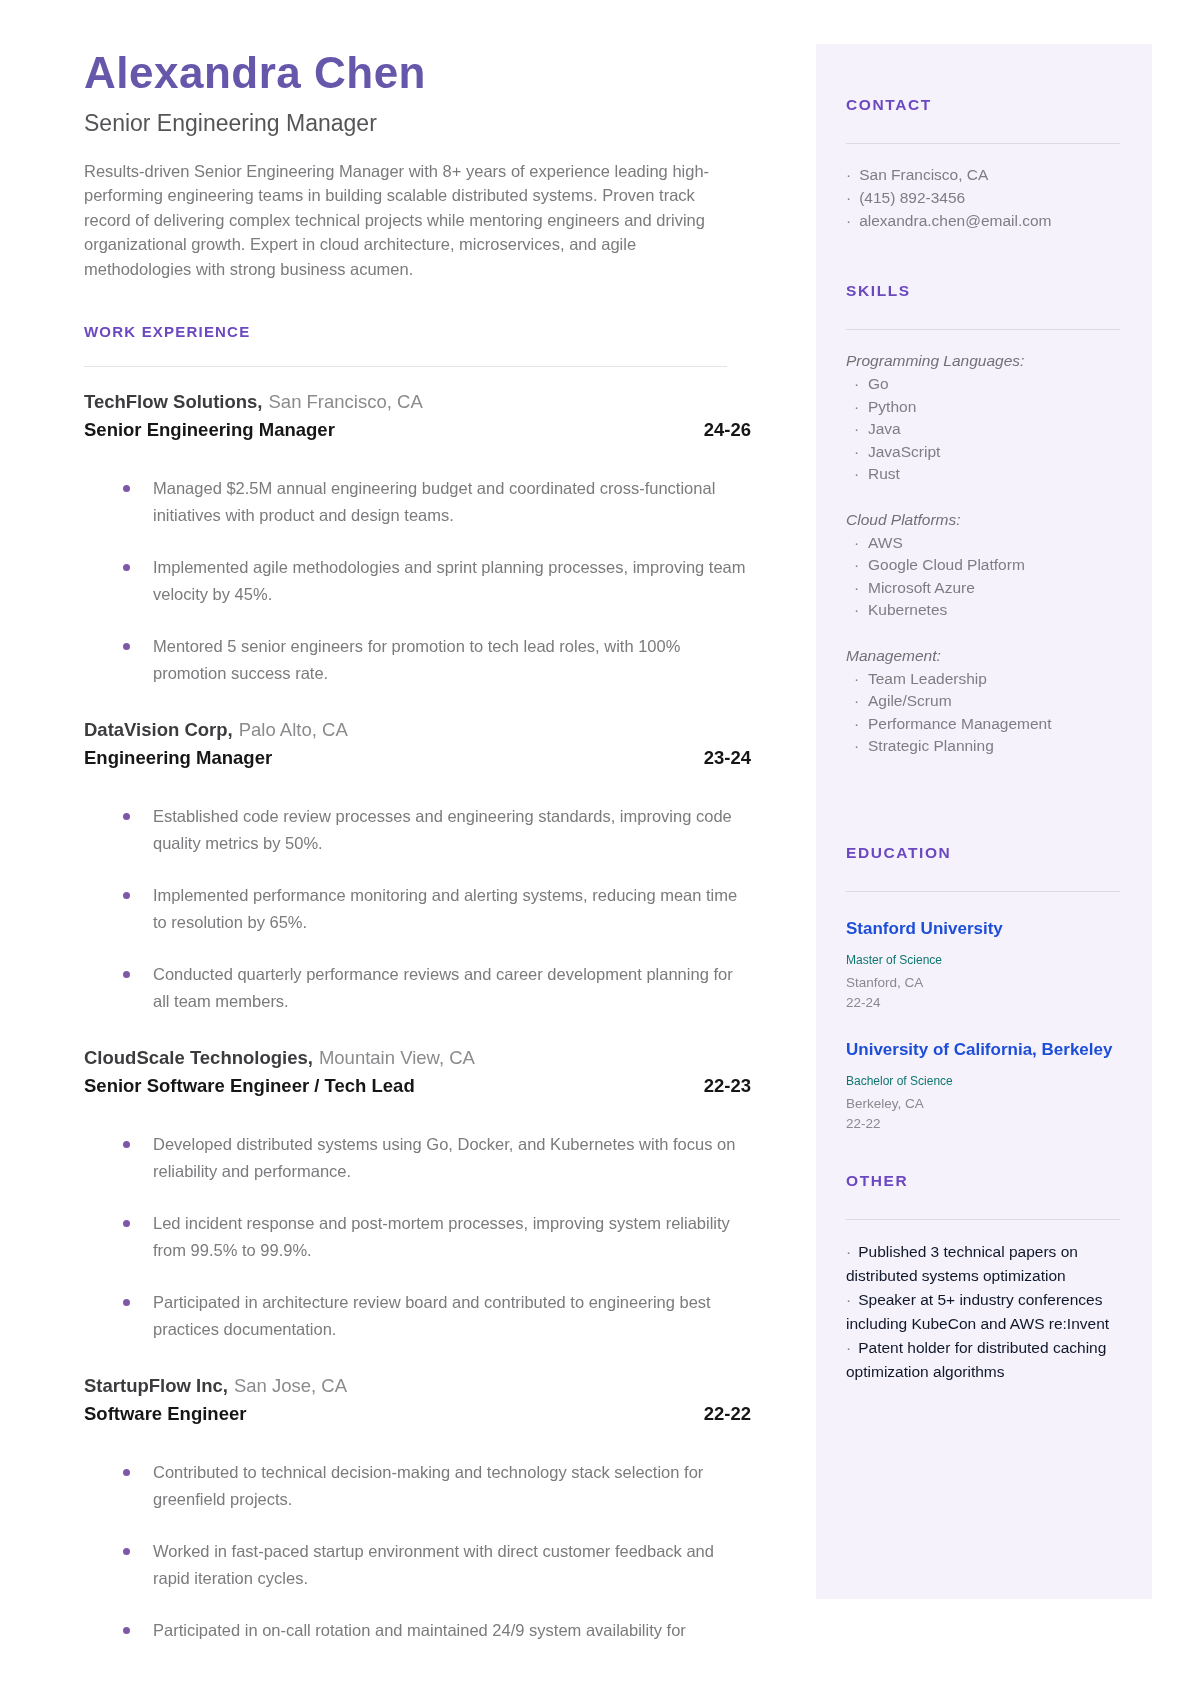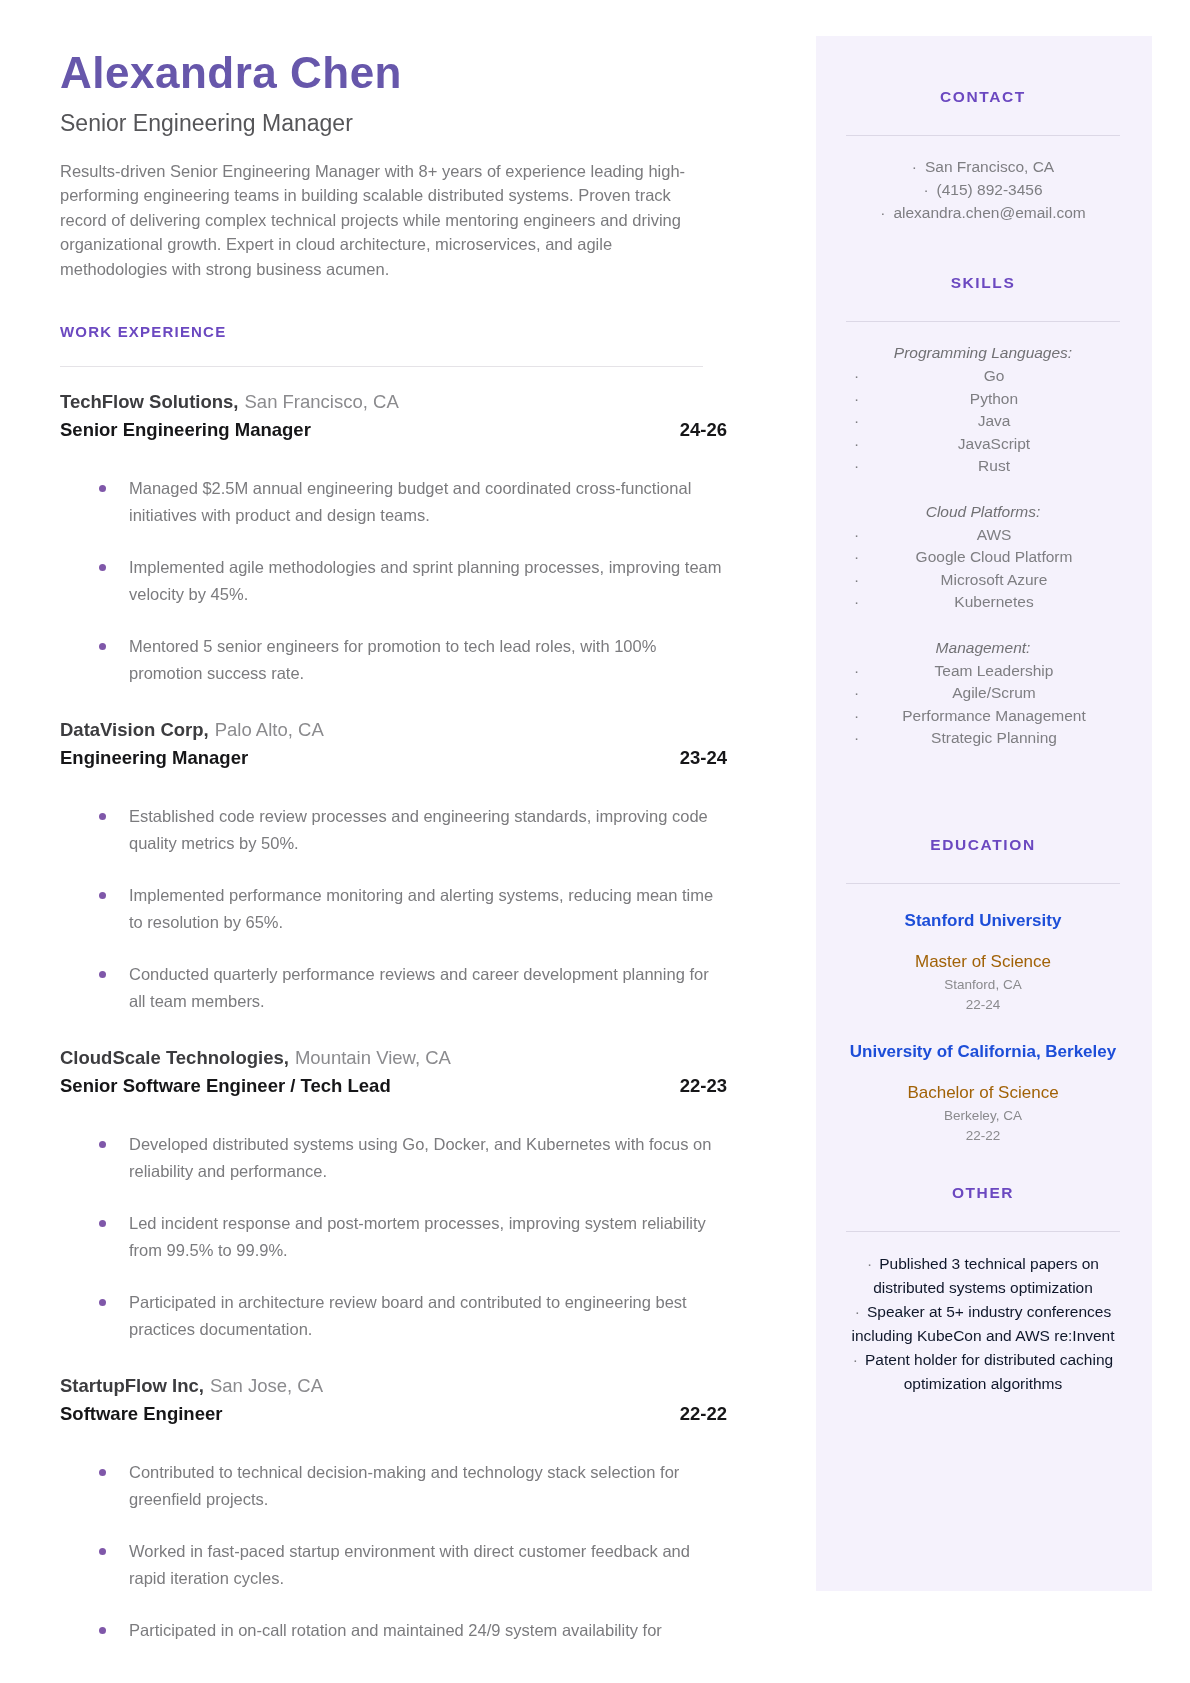--- a/index.html
+++ b/index.html
@@ -4,21 +4,21 @@
 <style>
   html,body{margin:0;padding:0;}
   body{
     width:1190px;height:1683px;position:relative;overflow:hidden;
     background:#ffffff;
     font-family:"Liberation Sans","DejaVu Sans",sans-serif;
     -webkit-font-smoothing:antialiased;
   }
   
   .main{
-    position:absolute;left:60px;top:50px;width:667px;
+    position:absolute;left:84px;top:50px;width:667px;
   }
   .name{
     font-size:44px;font-weight:800;letter-spacing:.5px;
     color:var(--name-color);line-height:1.05;margin:0;
   }
   .job-title{
     margin-top:14px;font-size:23px;font-weight:400;color:#555558;line-height:1.2;
   }
   .summary{
     margin-top:21px;width:648px;font-size:16.5px;line-height:24.5px;color:#7b7b7e;
@@ -46,24 +46,23 @@
     position:relative;font-size:16.5px;line-height:27px;color:#7b7b7e;
     margin-bottom:25px;
   }
   .bullets li::before{
     content:"";position:absolute;left:-30px;top:10px;width:7px;height:7px;
     border-radius:50%;background:var(--bullet-color);
   }
   .bullets li.single{white-space:nowrap;margin-bottom:0;}
   
   .sidebar{
-    position:absolute;left:816px;top:36px;width:336px;height:1555px;
+    position:absolute;left:816px;top:44px;width:336px;height:1555px;
     background:var(--sidebar-bg);box-sizing:border-box;
     padding:52px 32px 0 30px;
-    text-align:center;
   }
   .sb-heading{
     font-size:15.5px;font-weight:700;letter-spacing:1.6px;color:var(--accent);
   }
   .sidebar hr{
     border:none;border-top:1px solid #dcd8e6;margin:29px 0 0 0;
   }
   .contact-list{list-style:none;margin:19px 0 0 0;padding:0;}
   .contact-list li{
     font-size:15.5px;line-height:23px;color:#7e7e82;
@@ -73,21 +72,21 @@
   .skill-group{margin-top:20px;margin-bottom:23px;}
   .skill-label{font-style:italic;font-size:15.5px;color:#717174;line-height:22px;}
   .skill-items{list-style:none;margin:1px 0 0 0;padding:0 0 0 6px;}
   .skill-items li{
     position:relative;font-size:15.5px;line-height:22.5px;color:#7e7e82;padding-left:16px;
   }
   .skill-items li::before{content:"·";position:absolute;left:2px;color:#7e7e82;}
   .education{margin-top:86px;}
   .school{margin-top:24px;margin-bottom:24px;}
   .school-name{font-size:17px;font-weight:600;color:#1d4ed8;line-height:25px;}
-  .school-degree{font-size:17px;color:#a16207;line-height:22px;margin-top:18px;}
+  .school-degree{font-size:12px;color:#0f766e;line-height:22px;margin-top:8px;}
   .school-location{font-size:13.5px;color:#8a8a8d;line-height:20px;margin-top:2px;}
   .school-dates{font-size:13.5px;color:#8a8a8d;line-height:20px;}
   .other{margin-top:38px;}
   .other-list{margin:20px 0 0 0;padding:0;list-style:none;}
   .other-list li{font-size:15.5px;line-height:24px;color:#0f172a;}
   .other-list li::before{content:"·";margin-right:7px;color:#7e7e82;}
 </style>
 </head>
 <body style="--accent: #6b48c0; --name-color: #6757ab; --bullet-color: #7f57a9; --sidebar-bg: #f5f2fc;">
 

